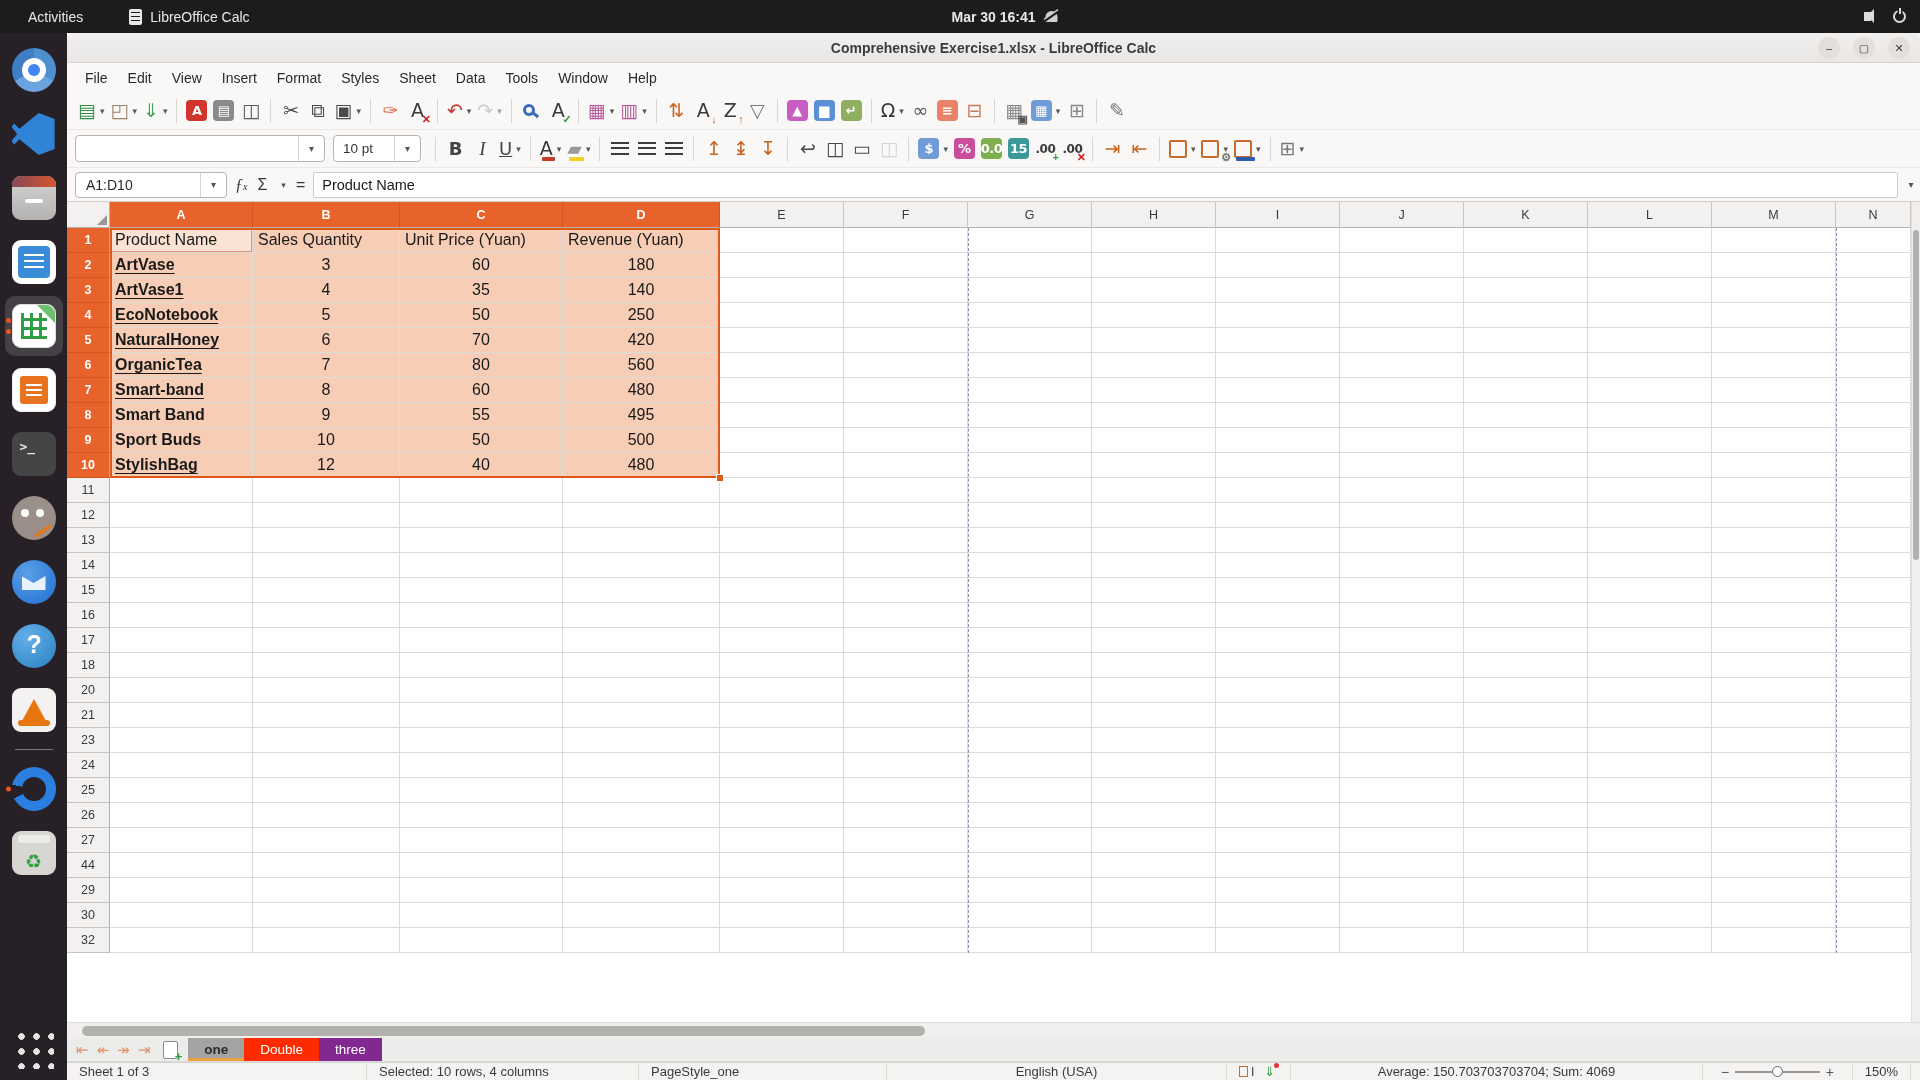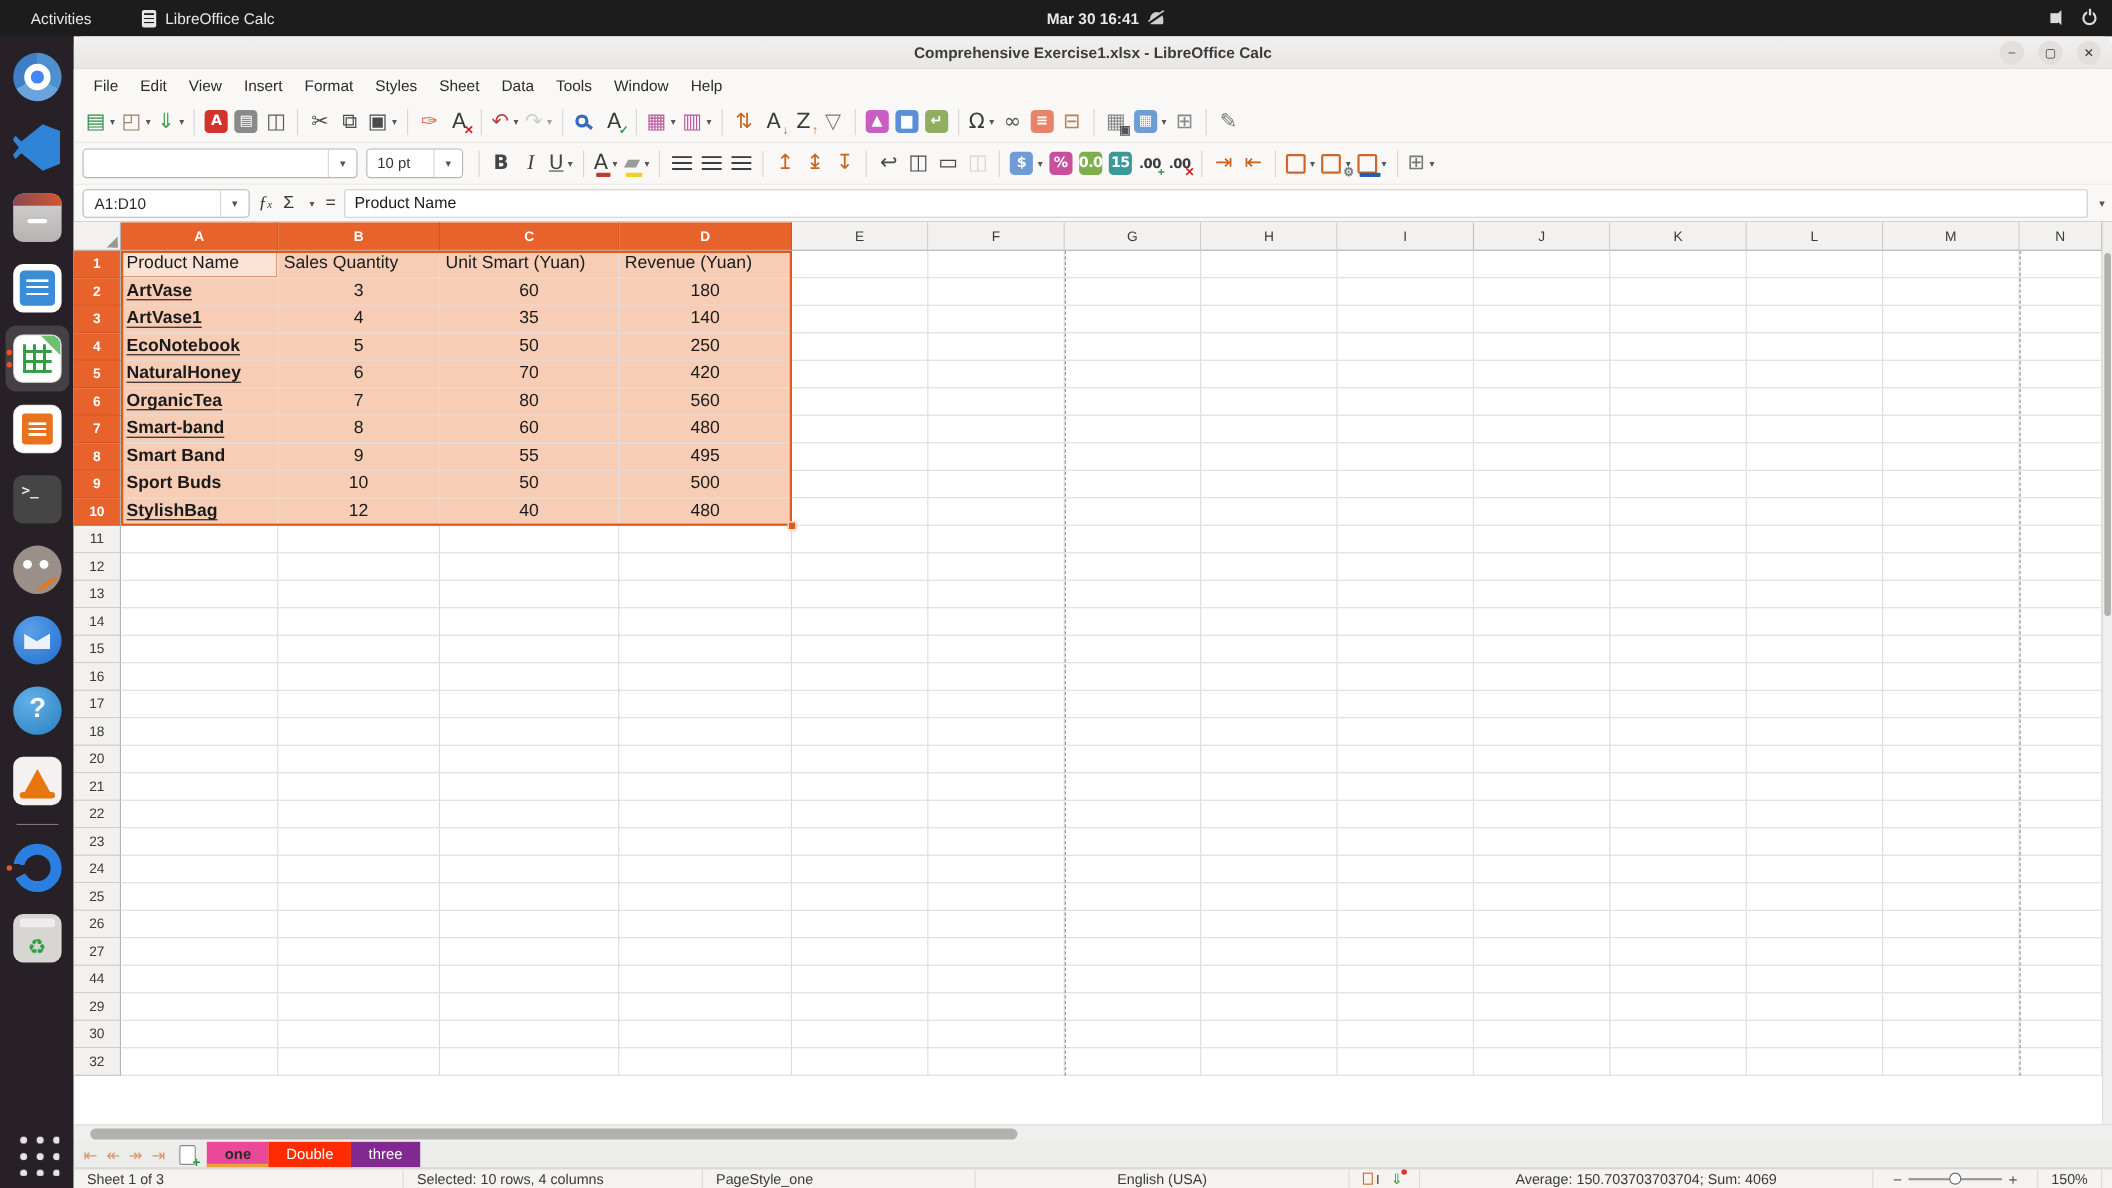--- a/index.html
+++ b/index.html
@@ -180,21 +180,21 @@
   
   .tabbar{position:absolute;left:0;right:0;top:1005px;height:24px;background:#ececea;
     display:flex;align-items:stretch;border-bottom:1px solid #dddbd8;}
   .snav{display:flex;align-items:center;gap:2px;padding:0 6px;}
   .snav span{color:#e0956d;font-size:15px;padding:0 3px;font-family:"DejaVu Sans",sans-serif;}
   .addsheet{width:15px;height:18px;border:1.5px solid #8a8a8a;border-radius:2px;background:#fff;
     position:relative;align-self:center;margin:0 10px 0 4px;}
   .addsheet::after{content:"+";position:absolute;right:-5px;bottom:-6px;color:#2f9e44;
     font-weight:bold;font-size:13px;}
   .stab{display:flex;align-items:center;padding:0 16px;font-size:13.5px;color:#fff;position:relative;}
-  .stab.active{background:#ec4899;color:#2b2b2b;font-weight:bold;}
+  .stab.active{background:#a3a3a3;color:#2b2b2b;font-weight:bold;}
   .stab.active::after{content:"";position:absolute;left:0;right:0;bottom:0;height:3px;background:#e8a33d;}
 
   
   .statusbar{position:absolute;left:0;right:0;top:1029px;height:18px;background:#f4f3f1;
     border-top:1px solid #d5d3d0;display:flex;align-items:center;font-size:13px;color:#3a3a3a;}
   .sseg{height:100%;display:flex;align-items:center;padding:0 12px;border-right:1px solid #dcdad7;
     overflow:hidden;white-space:nowrap;flex:0 0 auto;}
   .sseg.c{justify-content:center;}
   .sseg.r{justify-content:flex-end;}
   .selmodesq{width:9px;height:11px;border:1.5px solid #c96a2a;margin-right:3px;}
@@ -576,21 +576,21 @@
           <div class="chcell" style="width: 124px;">K</div>
           <div class="chcell" style="width: 124px;">L</div>
           <div class="chcell" style="width: 124px;">M</div>
           <div class="chcell" style="width: 75px;">N</div>
         </div>
       <div class="rows" id="rows">
           <div class="grow">
             <div class="rhcell selhdr">1</div>
             <div class="cell sel active" style="width: 143px;">Product Name</div>
             <div class="cell sel" style="width: 147px;">Sales Quantity</div>
-            <div class="cell sel" style="width: 163px;">Unit Smart (Yuan)</div>
+            <div class="cell sel" style="width: 163px;">Unit Price (Yuan)</div>
             <div class="cell sel" style="width: 157px;">Revenue (Yuan)</div>
             <div class="cell" style="width: 124px;"></div>
             <div class="cell" style="width: 124px;"></div>
             <div class="cell" style="width: 124px;"></div>
             <div class="cell" style="width: 124px;"></div>
             <div class="cell" style="width: 124px;"></div>
             <div class="cell" style="width: 124px;"></div>
             <div class="cell" style="width: 124px;"></div>
             <div class="cell" style="width: 124px;"></div>
             <div class="cell" style="width: 124px;"></div>
@@ -915,37 +915,20 @@
             <div class="cell" style="width: 124px;"></div>
             <div class="cell" style="width: 124px;"></div>
             <div class="cell" style="width: 124px;"></div>
             <div class="cell" style="width: 124px;"></div>
             <div class="cell" style="width: 124px;"></div>
             <div class="cell" style="width: 124px;"></div>
             <div class="cell" style="width: 75px;"></div>
           </div>
           <div class="grow">
             <div class="rhcell">21</div>
-            <div class="cell" style="width: 143px;"></div>
-            <div class="cell" style="width: 147px;"></div>
-            <div class="cell" style="width: 163px;"></div>
-            <div class="cell" style="width: 157px;"></div>
-            <div class="cell" style="width: 124px;"></div>
-            <div class="cell" style="width: 124px;"></div>
-            <div class="cell" style="width: 124px;"></div>
-            <div class="cell" style="width: 124px;"></div>
-            <div class="cell" style="width: 124px;"></div>
-            <div class="cell" style="width: 124px;"></div>
-            <div class="cell" style="width: 124px;"></div>
-            <div class="cell" style="width: 124px;"></div>
-            <div class="cell" style="width: 124px;"></div>
-            <div class="cell" style="width: 75px;"></div>
-          </div>
-          <div class="grow">
-            <div class="rhcell">22</div>
             <div class="cell" style="width: 143px;"></div>
             <div class="cell" style="width: 147px;"></div>
             <div class="cell" style="width: 163px;"></div>
             <div class="cell" style="width: 157px;"></div>
             <div class="cell" style="width: 124px;"></div>
             <div class="cell" style="width: 124px;"></div>
             <div class="cell" style="width: 124px;"></div>
             <div class="cell" style="width: 124px;"></div>
             <div class="cell" style="width: 124px;"></div>
             <div class="cell" style="width: 124px;"></div>

